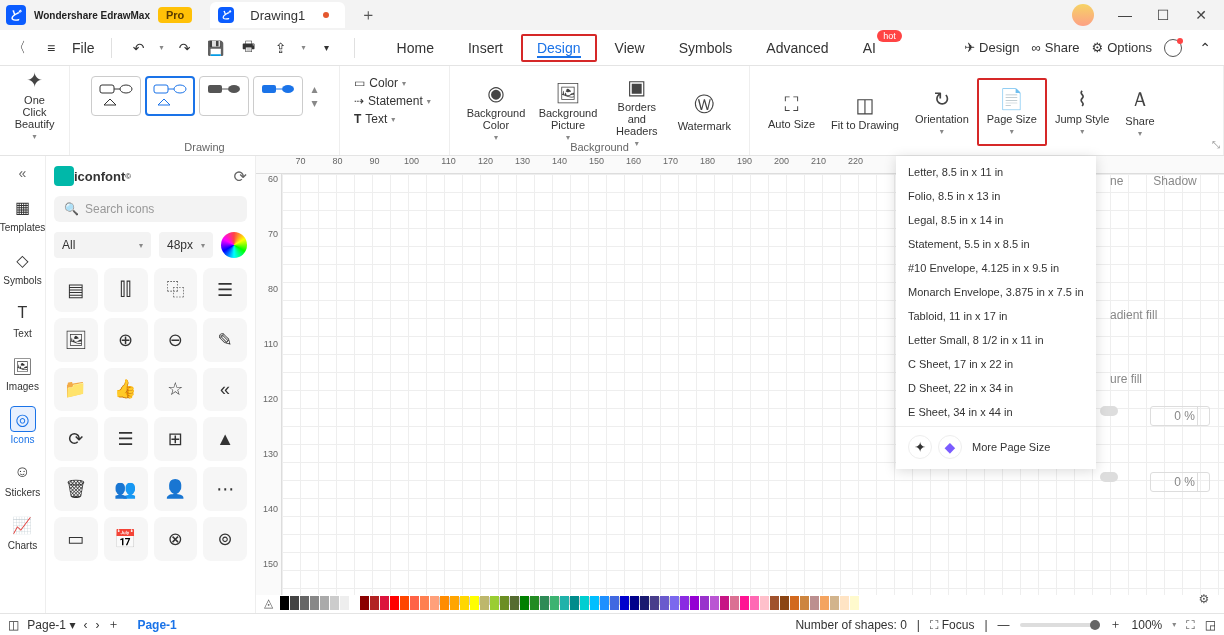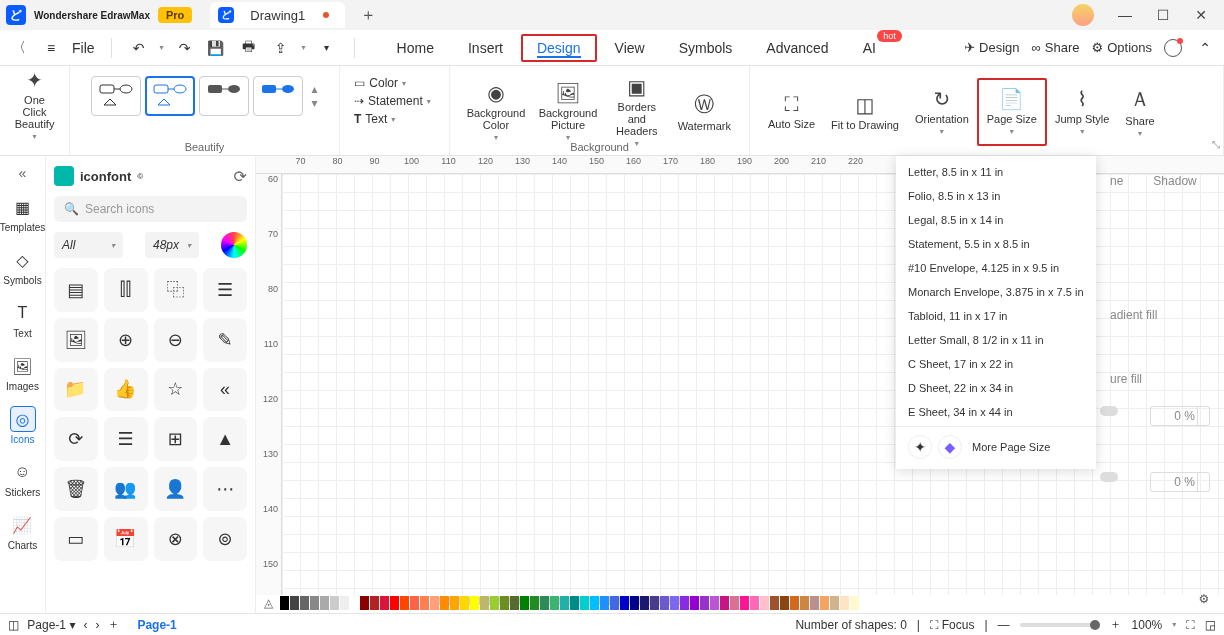--- a/index.html
+++ b/index.html
@@ -47,24 +47,24 @@
 .workarea { display:flex; height: 457px; position:relative;}
 .leftrail { width:46px; border-right:1px solid #eee; display:flex; flex-direction:column; align-items:center; gap:6px; padding-top:6px;}
 .lr-item { width:40px; display:flex; flex-direction:column; align-items:center; gap:2px; padding:4px 0; font-size:10px; color:#333;}
 .lr-item.active { color:#1a73e8;}
 .lr-item.active .lr-icon { color:#1a73e8; border:1px solid #1a73e8; background:#e8f0fe;}
 .lr-icon { width:26px;height:26px;display:flex;align-items:center;justify-content:center;font-size:16px;color:#333;border-radius:4px;}
 .collapse-left { width:40px;height:22px;display:flex;align-items:center;justify-content:center;font-size:14px;color:#666;}
 
 .iconpanel { width:210px; border-right:1px solid #eee; display:flex; flex-direction:column; padding:6px 8px;}
 .ip-head { display:flex; align-items:center; justify-content:space-between; margin:4px 0;}
-.ip-logo { display:flex; align-items:center; gap:6px; font-size:13px; font-weight:600;}
+.ip-logo { display:flex; align-items:center; font-size:13px; font-weight:600;}
 .ip-badge { width:20px;height:20px;background:#00b8a9;border-radius:4px;}
 .ip-search { display:flex; align-items:center; gap:6px; background:#f3f3f3; border-radius:6px; padding:6px 10px; margin:6px 0; color:#999;}
-.ip-ctrls { display:flex; gap:22px; margin:4px 0;font-style:italic;}
+.ip-ctrls { display:flex; gap:8px; margin:4px 0;}
 .ip-sel { flex:1; background:#f3f3f3; border-radius:4px; padding:4px 8px; display:flex; justify-content:space-between; align-items:center; font-size:12px;}
 .ip-color { width:26px;height:26px;border-radius:50%;background:conic-gradient(#f44,#ff0,#0f0,#0ff,#00f,#f0f,#f44);}
 .ip-grid { display:grid; grid-template-columns:repeat(4,1fr); gap:6px; margin-top:6px; overflow-y:auto;}
 .ip-cell { aspect-ratio:1; background:#f6f6f6; border-radius:8px; display:flex;align-items:center;justify-content:center;font-size:18px;color:#333;}
 
 .canvas-area { flex:1; position:relative; background:#fff;}
 .ruler-h { height:18px; background:#fafafa; border-bottom:1px solid #ddd; display:flex; font-size:9px; color:#666; padding-left:26px;}
 .ruler-h span { width:37px; text-align:center;}
 .ruler-v { position:absolute; top:18px; left:0; width:26px; bottom:18px; background:#fafafa; border-right:1px solid #ddd; font-size:9px; color:#666;}
 .ruler-v span { display:block; height:55px; text-align:right; padding-right:3px;}
@@ -194,21 +194,21 @@
         </div>
       <div class="bopt">
           <svg width="36" height="26">
             <rect x="2" y="2" width="14" height="8" rx="2" fill="#1a73e8"></rect>
             <rect x="22" y="2" width="12" height="8" rx="6" fill="#1a73e8"></rect>
             <line x1="16" y1="6" x2="22" y2="6" stroke="#1a73e8"></line>
           </svg>
         </div>
       <div style="display:flex;flex-direction:column;justify-content:center;margin-left:4px;color:#888;">▴<br>▾</div>
     </div>
-    <span class="rb-label">Beautify</span>
+    <span class="rb-label">Drawing</span>
   </div>
   <div class="rb-group" style="width:110px;align-items:flex-start;padding-top:8px;">
     <div class="small-row">
         <span>▭</span>
         <span>Color</span>
         <span class="rb-caret">▾</span>
       </div>
     <div class="small-row">
         <span>⇢</span>
         <span>Statement</span>

